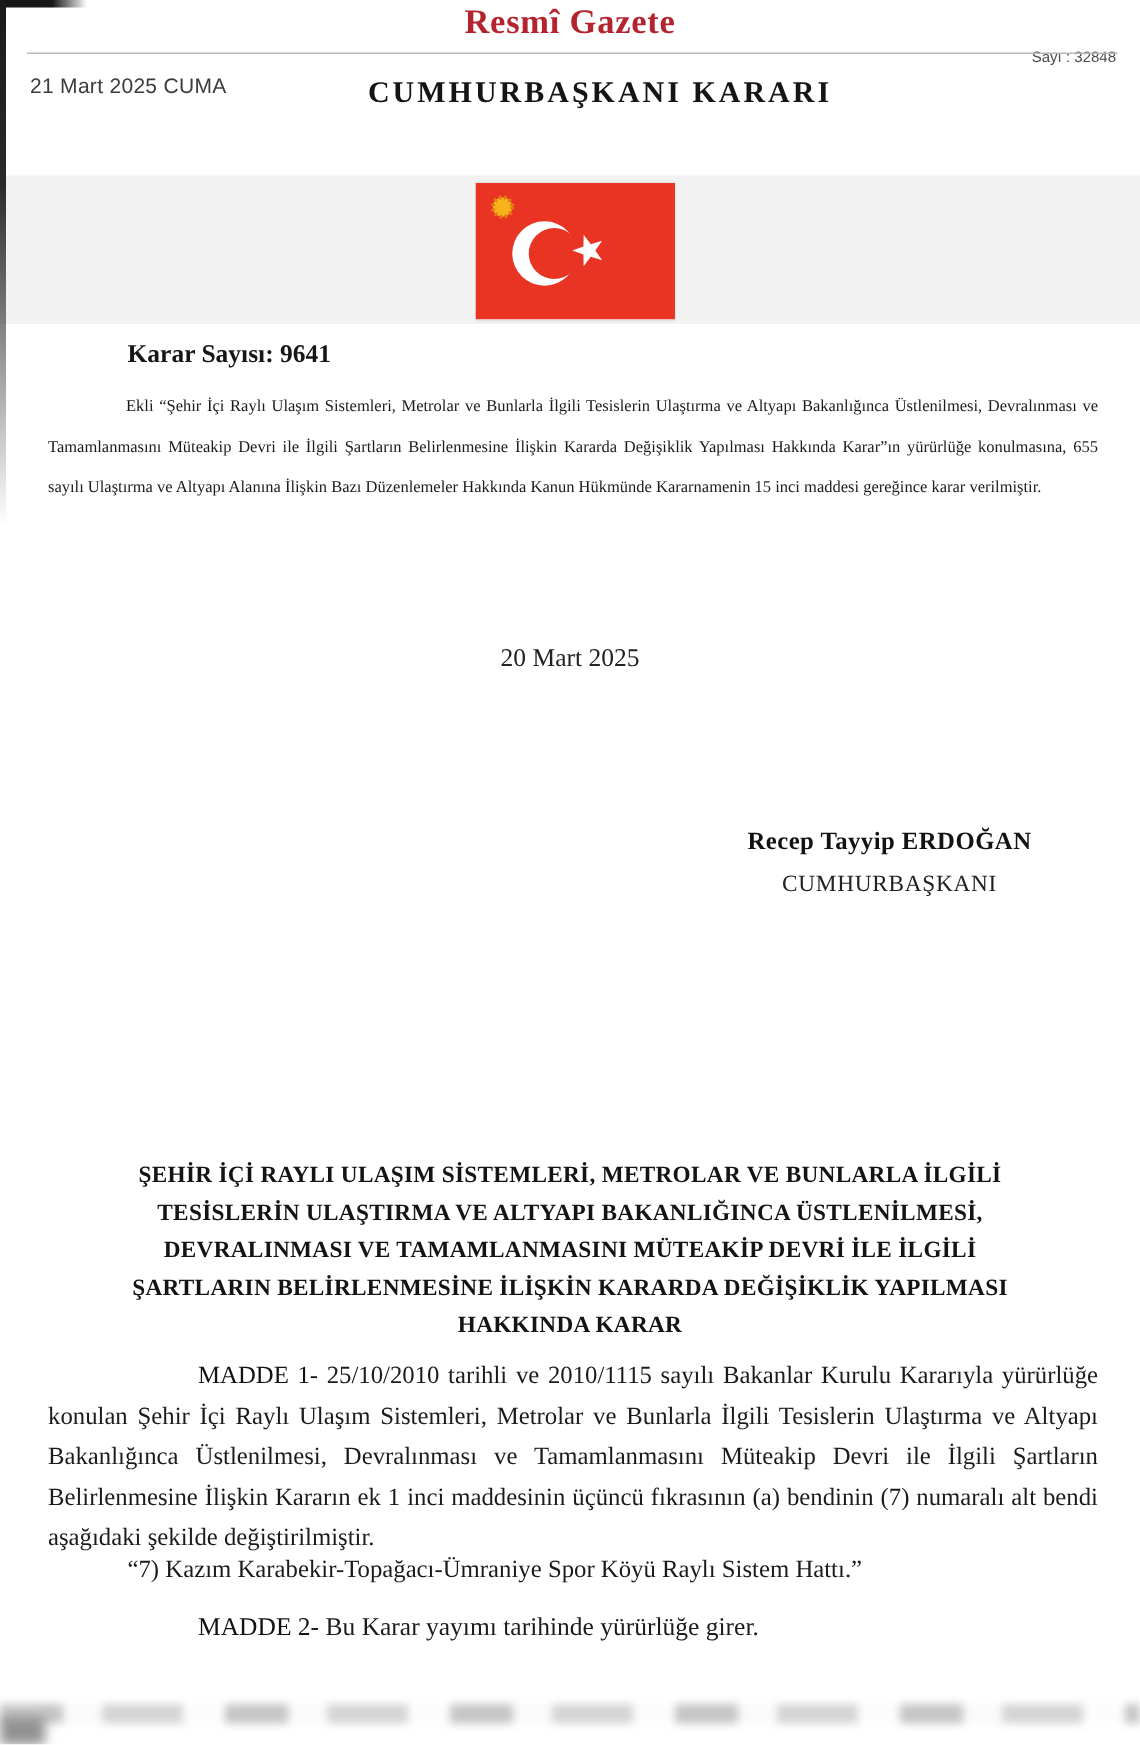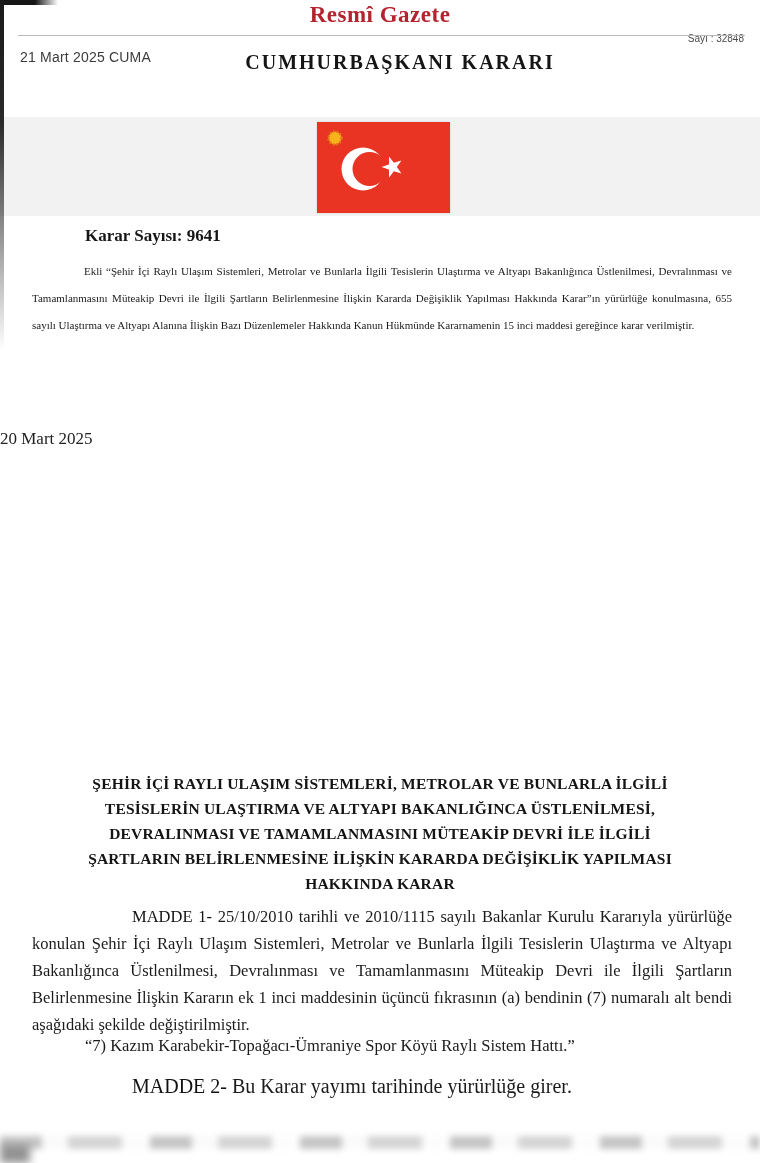--- a/index.html
+++ b/index.html
@@ -53,21 +53,21 @@
     font-size:17px;font-weight:bold;color:#161616;
   }
   .para{
     position:absolute;left:32px;width:700px;
     font-size:11px;line-height:27px;
     text-align:justify;text-indent:52px;color:#1b1b1b;
   }
   .para-1{top:258px;}
   .decision-date{
     position:absolute;top:429px;left:0;width:100%;
-    font-size:17px;color:#222;
+    text-align:center;font-size:17px;color:#222;
   }
   .signature{
     position:absolute;top:551px;left:452px;width:282px;
     text-align:center;
   }
   .sig-name{font-size:16.5px;font-weight:bold;color:#131313;letter-spacing:.3px;}
   .sig-role{font-size:15.5px;margin-top:10px;color:#222;letter-spacing:.5px;}
   
   .reg-title{
     position:absolute;top:771px;left:10px;width:740px;
@@ -75,21 +75,21 @@
     line-height:25px;color:#141414;white-space:pre-line;
     letter-spacing:.2px;
   }
   .madde-1{top:903px;font-size:16.5px;}
   .amended-clause{
     position:absolute;top:1036px;left:85px;width:660px;
     font-size:16.5px;color:#1b1b1b;
   }
   .madde-single{
     position:absolute;left:32px;width:700px;
-    font-size:20px;text-indent:52px;color:#1b1b1b;
+    font-size:17px;text-indent:52px;color:#1b1b1b;
   }
   .madde-2{top:1075px;}
   .madde-3{top:1113px;}
   b{font-weight:normal;color:#121212;margin-left:48px;}
   
   .art-top-h{
     position:absolute;top:0;left:0;width:58px;height:5px;
     background:linear-gradient(90deg,#161616 60%,rgba(22,22,22,0));
   }
   .art-left-v{
@@ -134,20 +134,24 @@
       <path fill="#ffffff" d="M64.5,45 L71.94,42.41 L72.1,34.54 L76.86,40.82 L84.4,38.53 L79.9,45 L84.4,51.47 L76.86,49.18 L72.1,55.46 L71.94,47.59 Z"></path>
     </svg>
   </div>
 
   <div class="karar-sayisi">Karar Sayısı: 9641</div>
 
   <div class="para para-1">Ekli “Şehir İçi Raylı Ulaşım Sistemleri, Metrolar ve Bunlarla İlgili Tesislerin Ulaştırma ve Altyapı Bakanlığınca Üstlenilmesi, Devralınması ve Tamamlanmasını Müteakip Devri ile İlgili Şartların Belirlenmesine İlişkin Kararda Değişiklik Yapılması Hakkında Karar”ın yürürlüğe konulmasına, 655 sayılı Ulaştırma ve Altyapı Alanına İlişkin Bazı Düzenlemeler Hakkında Kanun Hükmünde Kararnamenin 15 inci maddesi gereğince karar verilmiştir.</div>
 
   <div class="decision-date">20 Mart 2025</div>
 
+  <div class="signature">
+    <div class="sig-name">Recep Tayyip ERDOĞAN</div>
+    <div class="sig-role">CUMHURBAŞKANI</div>
+  </div>
 
   <div class="reg-title">ŞEHİR İÇİ RAYLI ULAŞIM SİSTEMLERİ, METROLAR VE BUNLARLA İLGİLİ
 TESİSLERİN ULAŞTIRMA VE ALTYAPI BAKANLIĞINCA ÜSTLENİLMESİ,
 DEVRALINMASI VE TAMAMLANMASINI MÜTEAKİP DEVRİ İLE İLGİLİ
 ŞARTLARIN BELİRLENMESİNE İLİŞKİN KARARDA DEĞİŞİKLİK YAPILMASI
 HAKKINDA KARAR</div>
 
   <p class="para madde-1" style="margin:0;">
     <b>MADDE 1-</b><span> 25/10/2010 tarihli ve 2010/1115 sayılı Bakanlar Kurulu Kararıyla yürürlüğe konulan Şehir İçi Raylı Ulaşım Sistemleri, Metrolar ve Bunlarla İlgili Tesislerin Ulaştırma ve Altyapı Bakanlığınca Üstlenilmesi, Devralınması ve Tamamlanmasını Müteakip Devri ile İlgili Şartların Belirlenmesine İlişkin Kararın ek 1 inci maddesinin üçüncü fıkrasının (a) bendinin (7) numaralı alt bendi aşağıdaki şekilde değiştirilmiştir.</span>
   </p>

